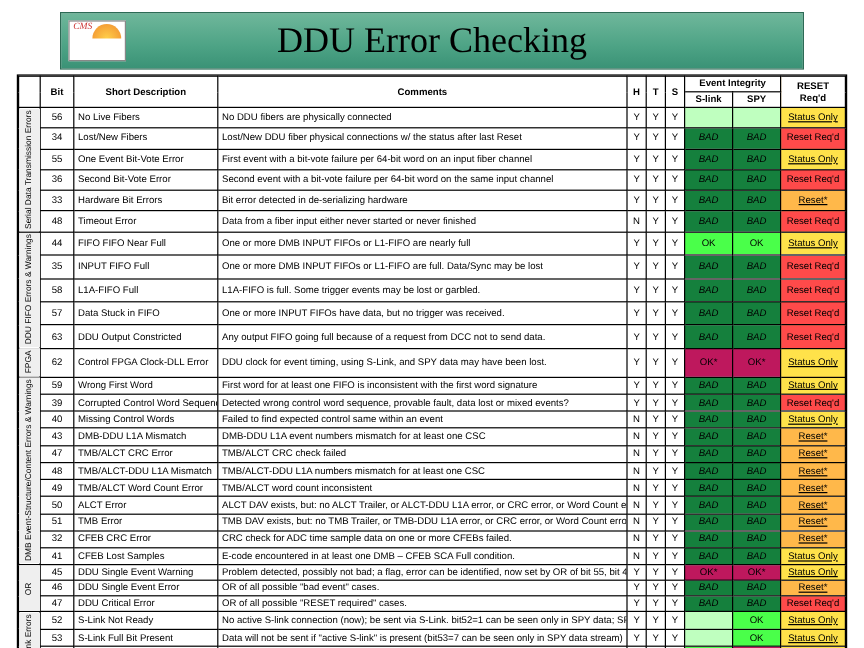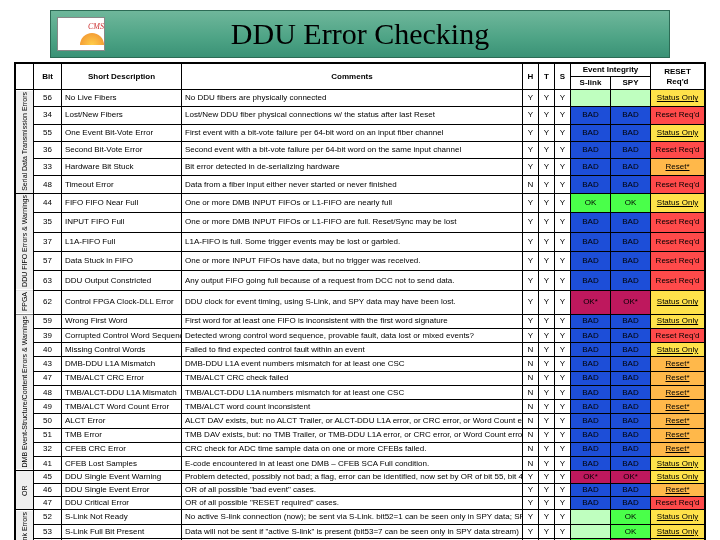--- a/index.html
+++ b/index.html
@@ -13,21 +13,21 @@
     position:relative;
     margin:10px 50px 4px 50px;
     height:46px;
     background:linear-gradient(#6fb79b,#4da385 60%,#3a9276);
     border:1px solid #2c6b55;
     display:flex;align-items:center;justify-content:center;
   }
   .slide-title .logo{
     position:absolute;left:6px;top:6px;width:46px;height:32px;
     background:#fff;border:1px solid #888;
-    display:flex;flex-direction:column;align-items:flex-end;justify-content:center;
+    display:flex;flex-direction:row;align-items:flex-start;justify-content:center;
     font:italic 8px/8px "Times New Roman";color:#c33;
   }
   .slide-title .logo .sun{
     width:24px;height:12px;border-radius:12px 12px 0 0;
     background:radial-gradient(circle at 50% 100%,#ffcf4a,#f08b2e);
     margin-top:2px;
   }
   .slide-title h1{
     margin:0;font:normal 30px/32px "Times New Roman",serif;color:#000;
   }
@@ -59,21 +59,21 @@
   th{font-weight:bold;text-align:center;}
   td.c{text-align:center;}
   td.side{
     background:#efefef;
     text-align:center;
     font-size:7px;line-height:8px;
     writing-mode:vertical-rl;transform:rotate(180deg);
     padding:2px 0;
   }
   
-  .bad  {background:#1d4ed8;}
+  .bad  {background:#15803d;font-style:italic;}
   .okc  {background:#4aff4a;}
   .nod  {background:#bfffbf;padding-left:44px;}   
   .stat {background:#ffe24a;text-decoration:underline;}   
   .rreq {background:#ff4a4a;color:#000;} 
   .rst  {background:#ffb84a;text-decoration:underline;}   
   .oks  {background:#be185d;}
 </style>
 </head>
 <body>
 
@@ -157,21 +157,21 @@
           <td>Second event with a bit-vote failure per 64-bit word on the same input channel</td>
           <td class="c">Y</td>
           <td class="c">Y</td>
           <td class="c">Y</td>
           <td class="bad c">BAD</td>
           <td class="bad c">BAD</td>
           <td class="rreq c">Reset Req'd</td>
         </tr>
         <tr>
           <td class="c">33</td>
-          <td>Hardware Bit Stuck</td>
+          <td>Hardware Bit Errors</td>
           <td>Bit error detected in de-serializing hardware</td>
           <td class="c">Y</td>
           <td class="c">Y</td>
           <td class="c">Y</td>
           <td class="bad c">BAD</td>
           <td class="bad c">BAD</td>
           <td class="rst c">Reset*</td>
         </tr>
         <tr>
           <td class="c">48</td>
@@ -192,30 +192,30 @@
           <td class="c">Y</td>
           <td class="c">Y</td>
           <td class="c">Y</td>
           <td class="okc c">OK</td>
           <td class="okc c">OK</td>
           <td class="stat c">Status Only</td>
         </tr>
         <tr>
           <td class="c">35</td>
           <td>INPUT FIFO Full</td>
-          <td>One or more DMB INPUT FIFOs or L1-FIFO are full. Reset/Sync may be lost</td>
-          <td class="c">Y</td>
-          <td class="c">Y</td>
-          <td class="c">Y</td>
-          <td class="bad c">BAD</td>
-          <td class="bad c">BAD</td>
-          <td class="rreq c">Reset Req'd</td>
-        </tr>
-        <tr>
-          <td class="c">37</td>
+          <td>One or more DMB INPUT FIFOs or L1-FIFO are full. Data/Sync may be lost</td>
+          <td class="c">Y</td>
+          <td class="c">Y</td>
+          <td class="c">Y</td>
+          <td class="bad c">BAD</td>
+          <td class="bad c">BAD</td>
+          <td class="rreq c">Reset Req'd</td>
+        </tr>
+        <tr>
+          <td class="c">58</td>
           <td>L1A-FIFO Full</td>
           <td>L1A-FIFO is full. Some trigger events may be lost or garbled.</td>
           <td class="c">Y</td>
           <td class="c">Y</td>
           <td class="c">Y</td>
           <td class="bad c">BAD</td>
           <td class="bad c">BAD</td>
           <td class="rreq c">Reset Req'd</td>
         </tr>
         <tr>
@@ -271,21 +271,21 @@
           <td class="c">Y</td>
           <td class="c">Y</td>
           <td class="c">Y</td>
           <td class="bad c">BAD</td>
           <td class="bad c">BAD</td>
           <td class="rreq c">Reset Req'd</td>
         </tr>
         <tr>
           <td class="c">40</td>
           <td>Missing Control Words</td>
-          <td>Failed to find expected control fault within an event</td>
+          <td>Failed to find expected control same within an event</td>
           <td class="c">N</td>
           <td class="c">Y</td>
           <td class="c">Y</td>
           <td class="bad c">BAD</td>
           <td class="bad c">BAD</td>
           <td class="stat c">Status Only</td>
         </tr>
         <tr>
           <td class="c">43</td>
           <td>DMB-DDU L1A Mismatch</td>

